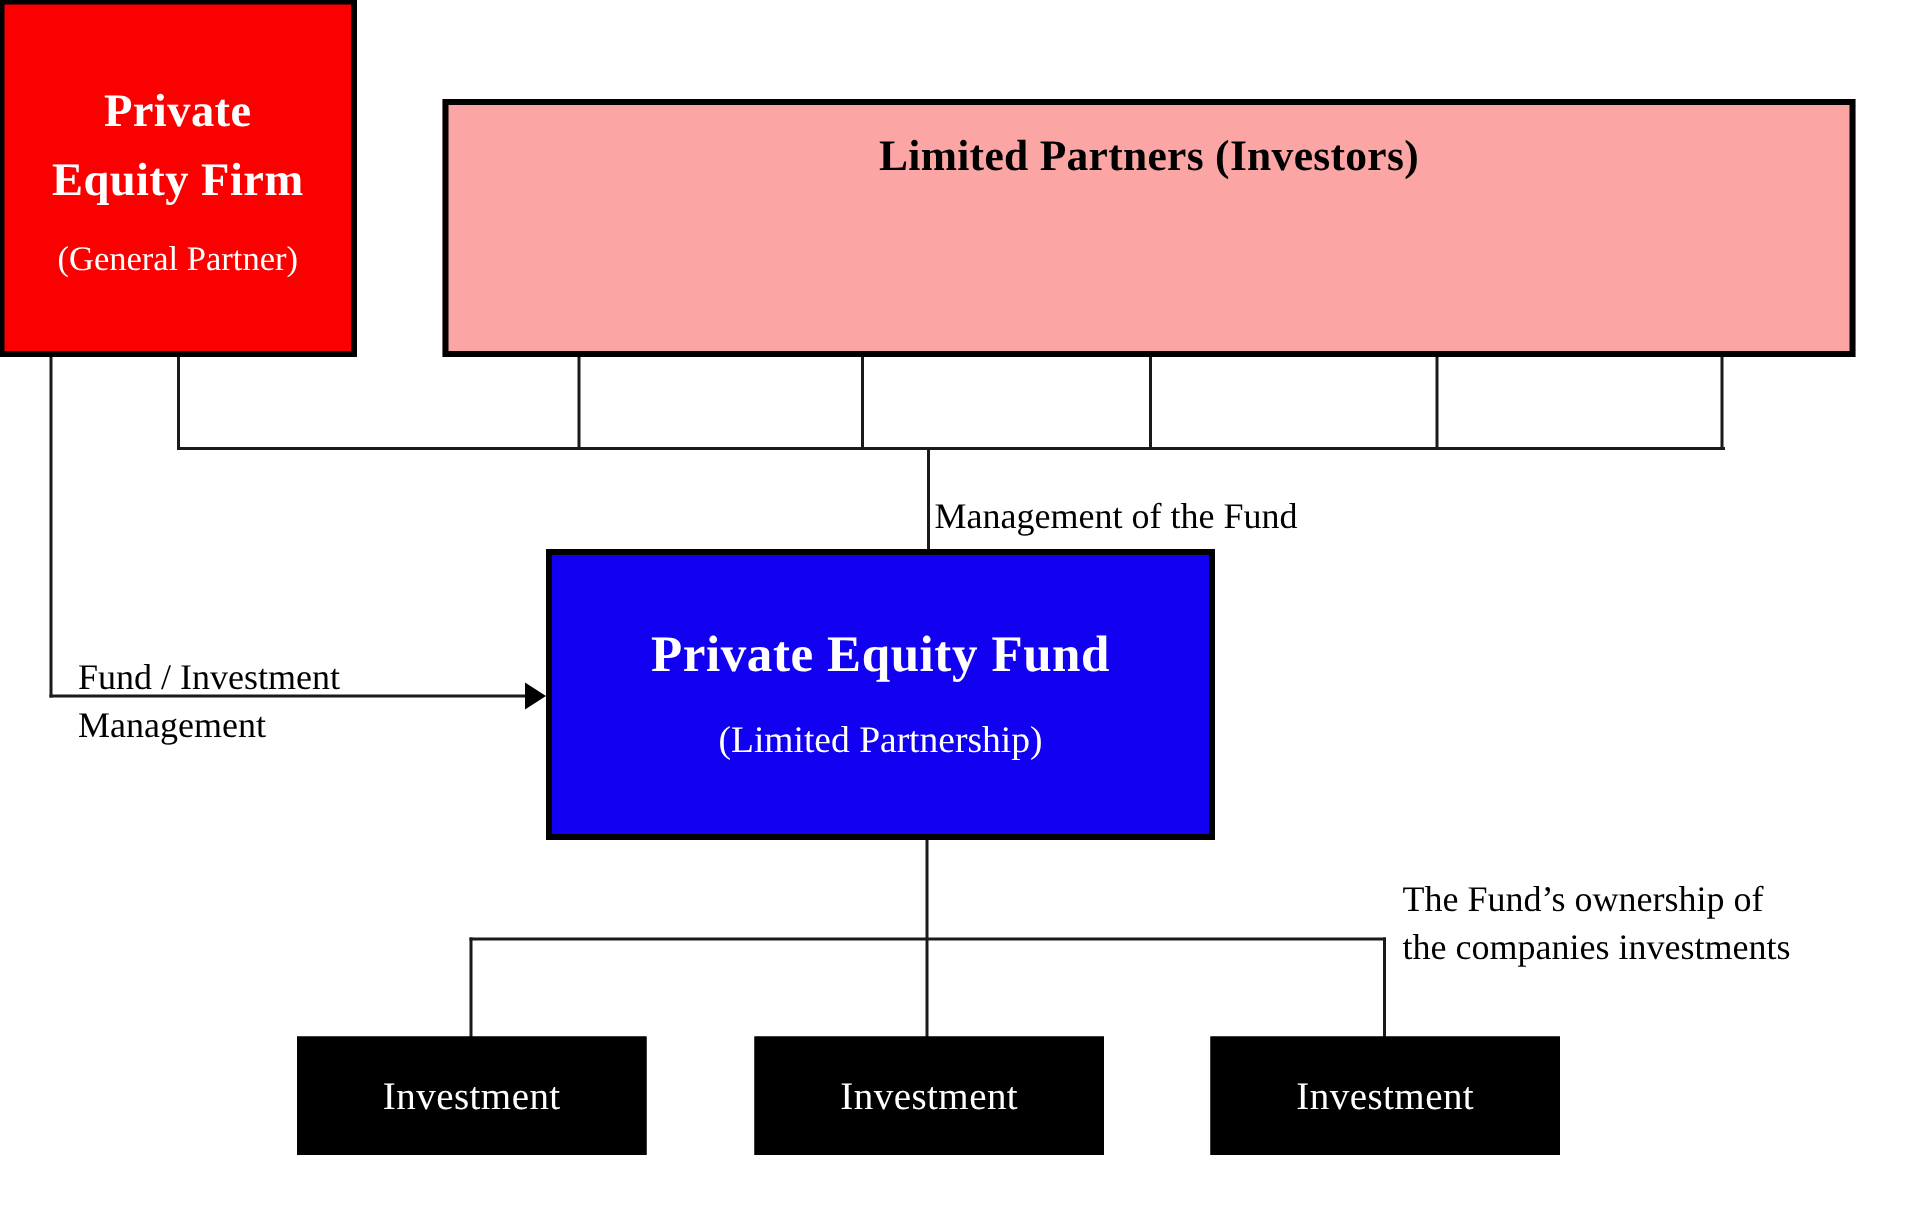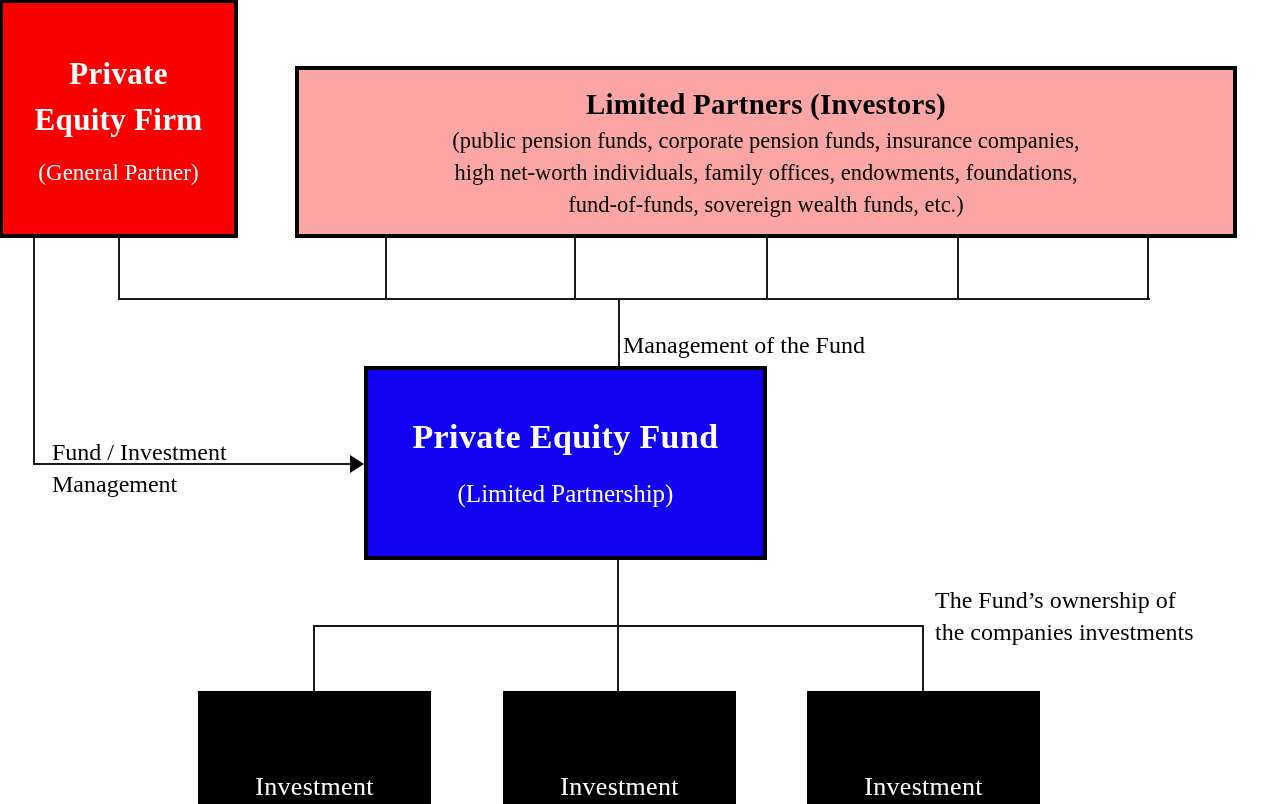--- a/index.html
+++ b/index.html
@@ -73,21 +73,21 @@
     color: #000000;
     font-size: 22.5px;
     line-height: 1.42;
     margin-top: 3px;
     white-space: pre-line;
   }
 
   #pe-fund-box {
     left: 364px;
     top: 366px;
-    width: 403px;
+    width: 446px;
     height: 194px;
     background: #1200f0;
   }
   #pe-fund-box .title {
     color: #ffffff;
     font-weight: bold;
     font-size: 34px;
     line-height: 1.2;
     letter-spacing: 0.4px;
   }
@@ -97,24 +97,24 @@
     line-height: 1.2;
     margin-top: 21px;
   }
 
   .investment-box {
     position: absolute;
     box-sizing: border-box;
     background: #000000;
     border: 2px solid #000000;
     display: flex;
-    align-items: flex-end;
+    align-items: center;
     justify-content: center;
     top: 691px;
-    height: 113px;
+    height: 79px;
   }
   .investment-box .label {
     color: #ffffff;
     font-size: 26px;
     font-weight: normal;
     letter-spacing: 0.3px;
   }
   #investment-box-1 { left: 198px; width: 233px; }
   #investment-box-2 { left: 503px; width: 233px; }
   #investment-box-3 { left: 807px; width: 233px; }
@@ -163,23 +163,20 @@
   <div class="box" id="pe-firm-box">
     <div class="title">
       <span>Private</span><br>
       <span>Equity Firm</span>
     </div>
     <div class="subtitle">(General Partner)</div>
   </div>
 
   <div class="box" id="limited-partners-box">
     <div class="title">Limited Partners (Investors)</div>
-    <div class="desc">(public pension funds, corporate pension funds, insurance companies,
-high net-worth individuals, family offices, endowments, foundations,
-fund-of-funds, sovereign wealth funds, etc.)</div>
   </div>
 
   <div class="vline vline-thin" style="left:118px; top:238px; height:62px;"></div>
   <div class="vline vline-thin" style="left:385px; top:238px; height:62px;"></div>
   <div class="vline vline-thin" style="left:574px; top:238px; height:62px;"></div>
   <div class="vline vline-thin" style="left:766px; top:238px; height:62px;"></div>
   <div class="vline vline-thin" style="left:957px; top:238px; height:62px;"></div>
   <div class="vline vline-thin" style="left:1147px; top:238px; height:62px;"></div>
 
   <div class="hline hline-thin" style="left:118px; top:298px; width:1032px;"></div>

